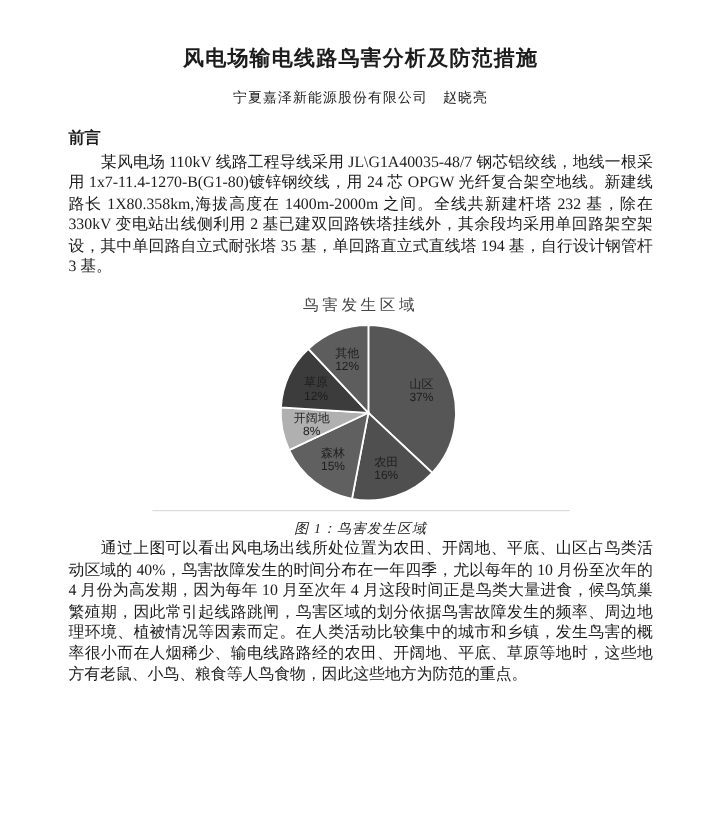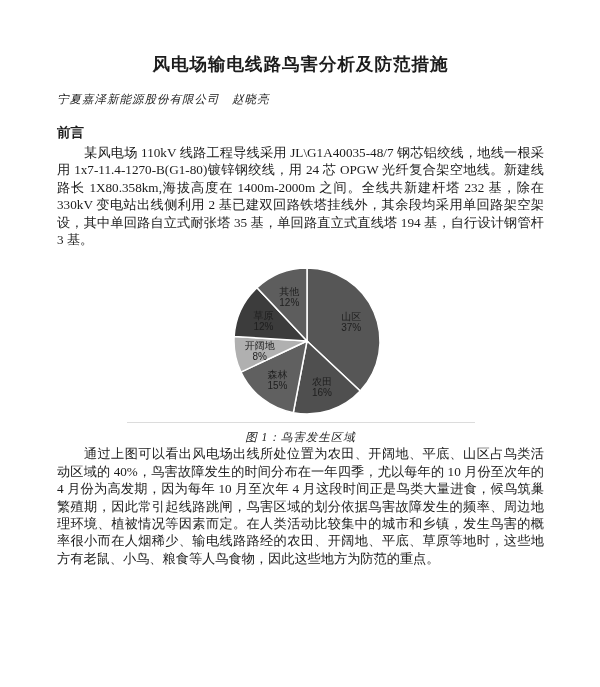--- a/index.html
+++ b/index.html
@@ -3,24 +3,24 @@
 <meta charset="utf-8">
 <style>
   html,body{margin:0;padding:0;}
   body{
     width:600px;height:687px;background:#ffffff;overflow:hidden;
     font-family:"Liberation Serif","DejaVu Serif",serif;color:#1c1c1c;
   }
   .page{padding:36px 56px 0 57px;}
   .doc-title{
     font-family:"Liberation Sans","DejaVu Sans",sans-serif;
-    font-weight:bold;font-size:17.5px;text-align:center;letter-spacing:1px;margin:16px;
+    font-weight:bold;font-size:17.5px;text-align:center;letter-spacing:1px;margin:0;
   }
   .author-line{
-    font-size:11.5px;font-style:italic;
+    text-align:center;font-size:11.5px;
     margin-top:14px;color:#222;letter-spacing:1px;
   }
   .sec-heading{
     font-family:Liberation Serif, serif;
     font-weight:bold;font-size:13.5px;margin:17px 0 2px 0;
   }
   .sec-heading.second{margin-top:7px;}
   p.body-par{
     font-size:13.2px;line-height:17.4px;text-align:justify;
     text-indent:2.05em;margin:0;
@@ -51,20 +51,21 @@
 
   <div>
     <div class="sec-heading">前言</div>
   </div>
 
   <div>
     <p class="body-par">某风电场 110kV 线路工程导线采用 JL\G1A40035-48/7 钢芯铝绞线，地线一根采用 1x7-11.4-1270-B(G1-80)镀锌钢绞线，用 24 芯 OPGW 光纤复合架空地线。新建线路长 1X80.358km,海拔高度在 1400m-2000m 之间。全线共新建杆塔 232 基，除在 330kV 变电站出线侧利用 2 基已建双回路铁塔挂线外，其余段均采用单回路架空架设，其中单回路自立式耐张塔 35 基，单回路直立式直线塔 194 基，自行设计钢管杆 3 基。</p>
   </div>
 
   <div class="figure-block">
+    <div class="chart-title">鸟害发生区域</div>
     <svg class="pie-svg" width="348" height="156" viewBox="0 0 348 156" aria-hidden="true">
         <path d="M 180 78 L 180.00 5.00 A 73 73 0 0 1 233.21 127.97 Z" fill="#565656" stroke="#ffffff" stroke-width="1.5"></path>
         <text x="224.2" y="57.4" text-anchor="middle" fill="#1e1e1e" font-size="10" font-family="&quot;Liberation Sans&quot;,&quot;DejaVu Sans&quot;,sans-serif">山区</text>
         <text x="224.2" y="68.4" text-anchor="middle" fill="#1e1e1e" font-size="10" font-family="&quot;Liberation Sans&quot;,&quot;DejaVu Sans&quot;,sans-serif">37%</text>
         <path d="M 180 78 L 233.21 127.97 A 73 73 0 0 1 166.32 149.71 Z" fill="#4f4f4f" stroke="#ffffff" stroke-width="1.5"></path>
         <text x="194.9" y="122.3" text-anchor="middle" fill="#1e1e1e" font-size="10" font-family="&quot;Liberation Sans&quot;,&quot;DejaVu Sans&quot;,sans-serif">农田</text>
         <text x="194.9" y="133.3" text-anchor="middle" fill="#1e1e1e" font-size="10" font-family="&quot;Liberation Sans&quot;,&quot;DejaVu Sans&quot;,sans-serif">16%</text>
         <path d="M 180 78 L 166.32 149.71 A 73 73 0 0 1 113.95 109.08 Z" fill="#606060" stroke="#ffffff" stroke-width="1.5"></path>
         <text x="150.5" y="114.6" text-anchor="middle" fill="#1e1e1e" font-size="10" font-family="&quot;Liberation Sans&quot;,&quot;DejaVu Sans&quot;,sans-serif">森林</text>
         <text x="150.5" y="125.6" text-anchor="middle" fill="#1e1e1e" font-size="10" font-family="&quot;Liberation Sans&quot;,&quot;DejaVu Sans&quot;,sans-serif">15%</text>

